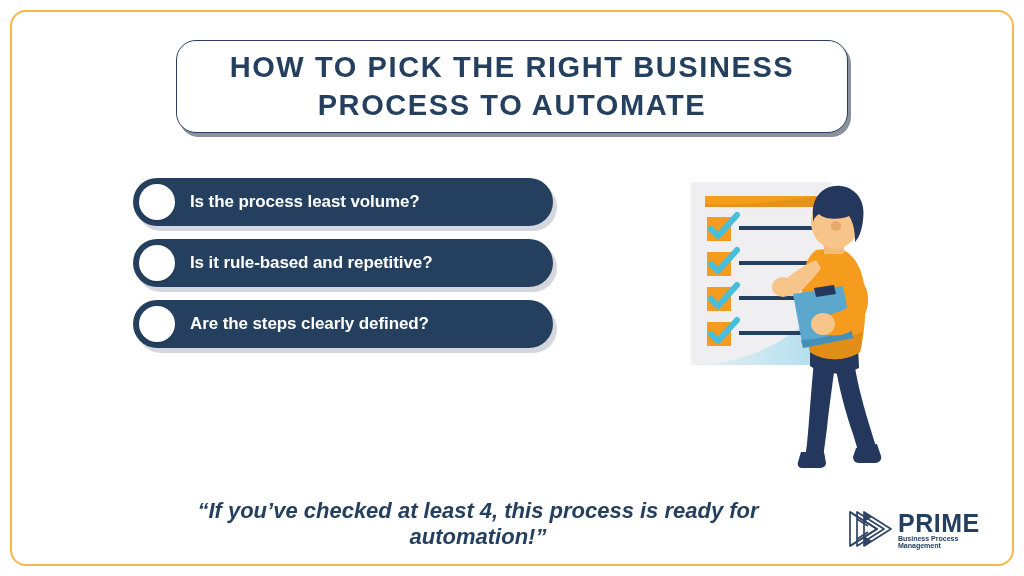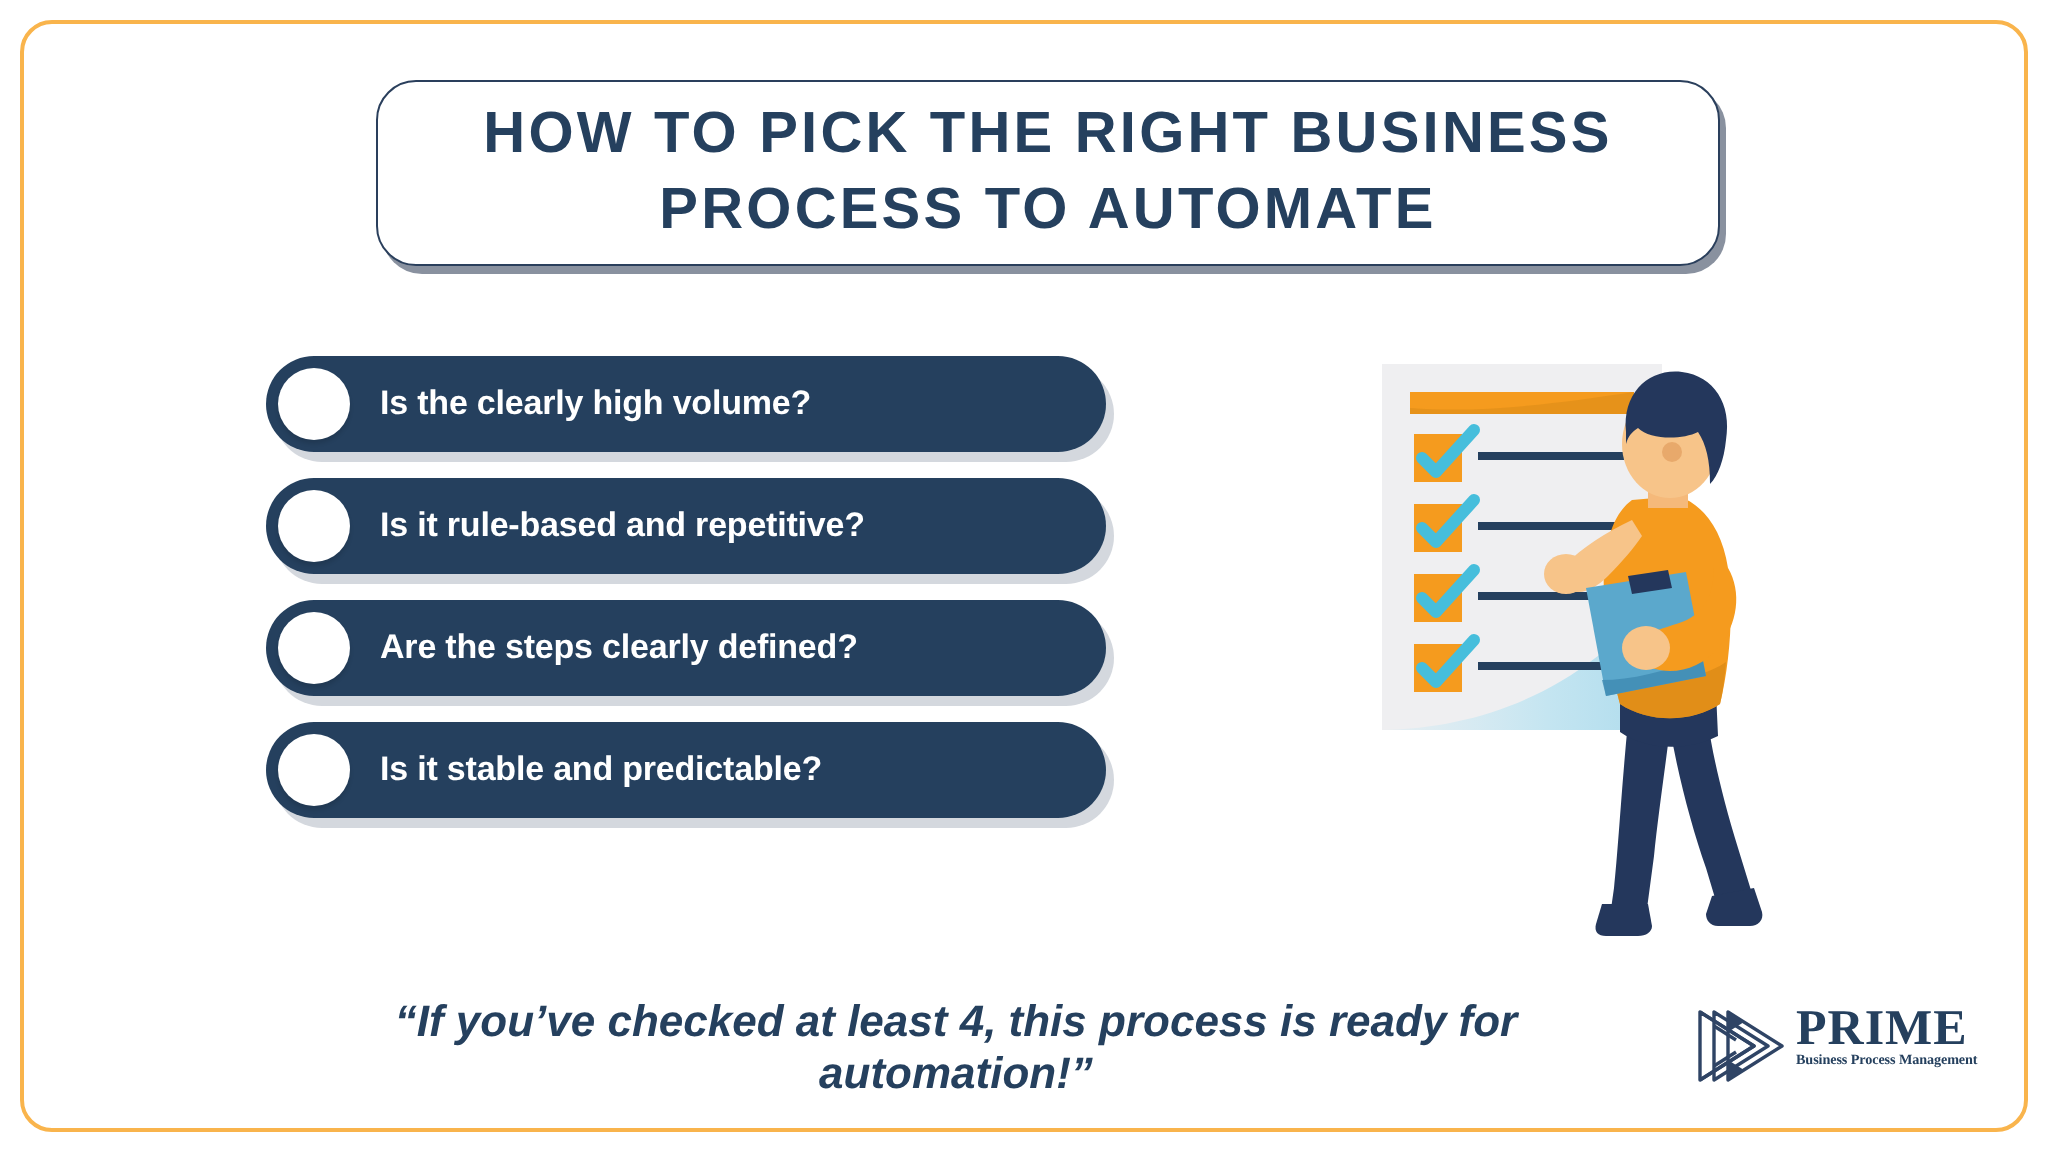--- a/index.html
+++ b/index.html
@@ -39,21 +39,20 @@
     left: 176px;  top: 40px;
     width: 672px; height: 93px;
     box-sizing: border-box;
     background: #ffffff;
     border: 1.6px solid #2A3F5C;
     border-radius: 20px;
     box-shadow: 3px 4px 0 rgba(40,55,80,0.55);
     display: flex;
     align-items: center;
     justify-content: center;
-    margin-left: 12px;
   }
   #title-text {
     color: #25405E;
     font-size: 29px;
     font-weight: bold;
     letter-spacing: 1.6px;
     line-height: 1.28;
     text-align: center;
     text-transform: uppercase;
     padding: 0 14px;
@@ -109,22 +108,21 @@
   }
 
   
   #logo {
     position: absolute;
     left: 846px;
     top: 502px;
     width: 150px;
     height: 48px;
     display: flex;
-    align-items: flex-start;
-    font-family: Liberation Serif, serif;
+    align-items: flex-end;
   }
   #logo-mark { flex: 0 0 auto; }
   #logo-textwrap {
     margin-left: 6px;
     display: flex;
     flex-direction: column;
     justify-content: center;
   }
   #logo-name {
     color: #25405E;
@@ -159,38 +157,34 @@
   <div id="frame-border"></div>
 
   <div id="title-box">
     <div id="title-text">HOW TO PICK THE RIGHT BUSINESS PROCESS TO AUTOMATE</div>
   </div>
 
   <div id="pill-list">
 
     <div class="pill">
       <div class="pill-circle"></div>
-      <div class="pill-label">Is the clearly high volume?</div>
+      <div class="pill-label">Is the process least volume?</div>
     </div>
 
     <div class="pill">
       <div class="pill-circle"></div>
       <div class="pill-label">Is it rule-based and repetitive?</div>
     </div>
 
 
     <div class="pill">
       <div class="pill-circle"></div>
       <div class="pill-label">Are the steps clearly defined?</div>
     </div>
 
-    <div class="pill">
-      <div class="pill-circle"></div>
-      <div class="pill-label">Is it stable and predictable?</div>
-    </div>
 
   </div>
 
   <div id="quote">“If you’ve checked at least 4, this process is ready for automation!”</div>
 
   <div id="logo">
     <svg id="logo-mark" width="46" height="42" viewBox="0 0 46 42">
       <g fill="none" stroke="#2F4465" stroke-width="1.7" stroke-linejoin="round">
         <path d="M4 4 L4 38 L31 21 Z"></path>
         <path d="M11 4 L11 38 L38 21 Z"></path>

